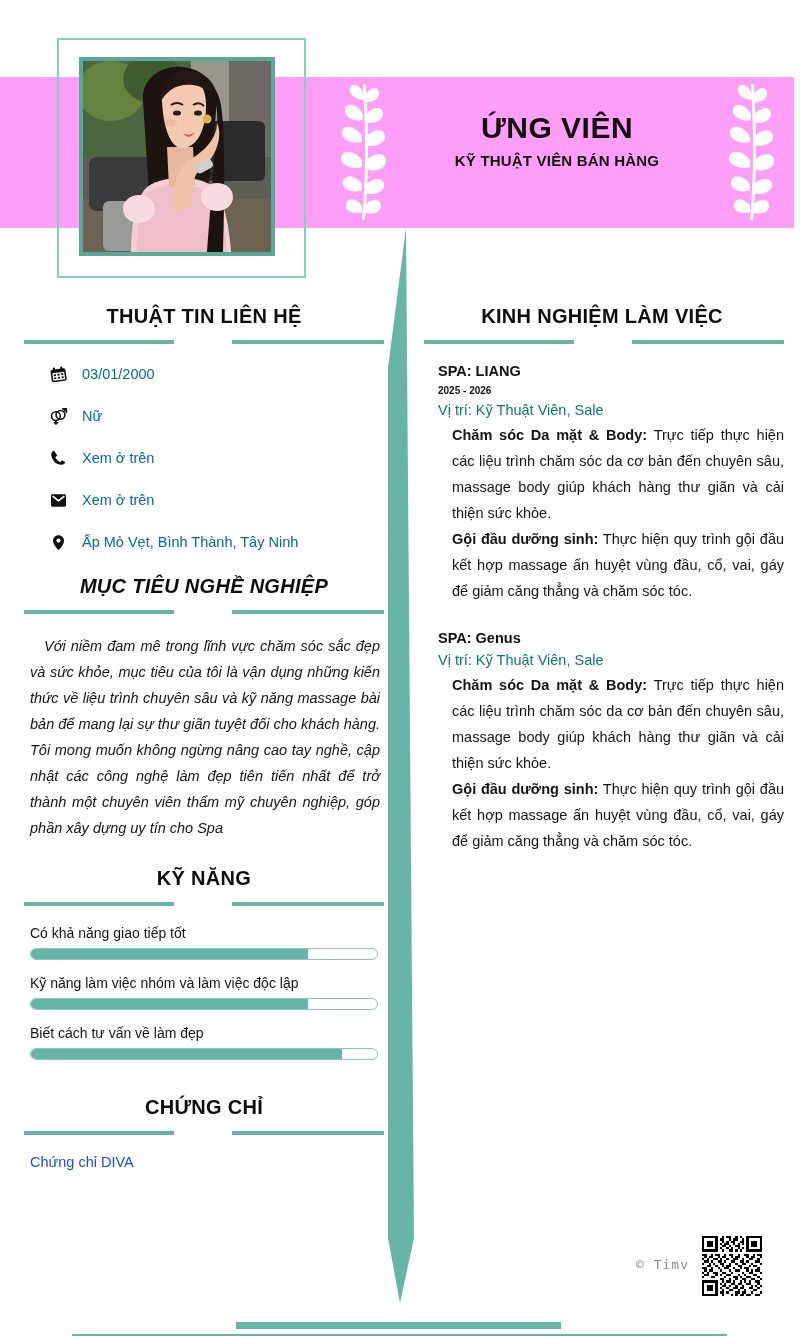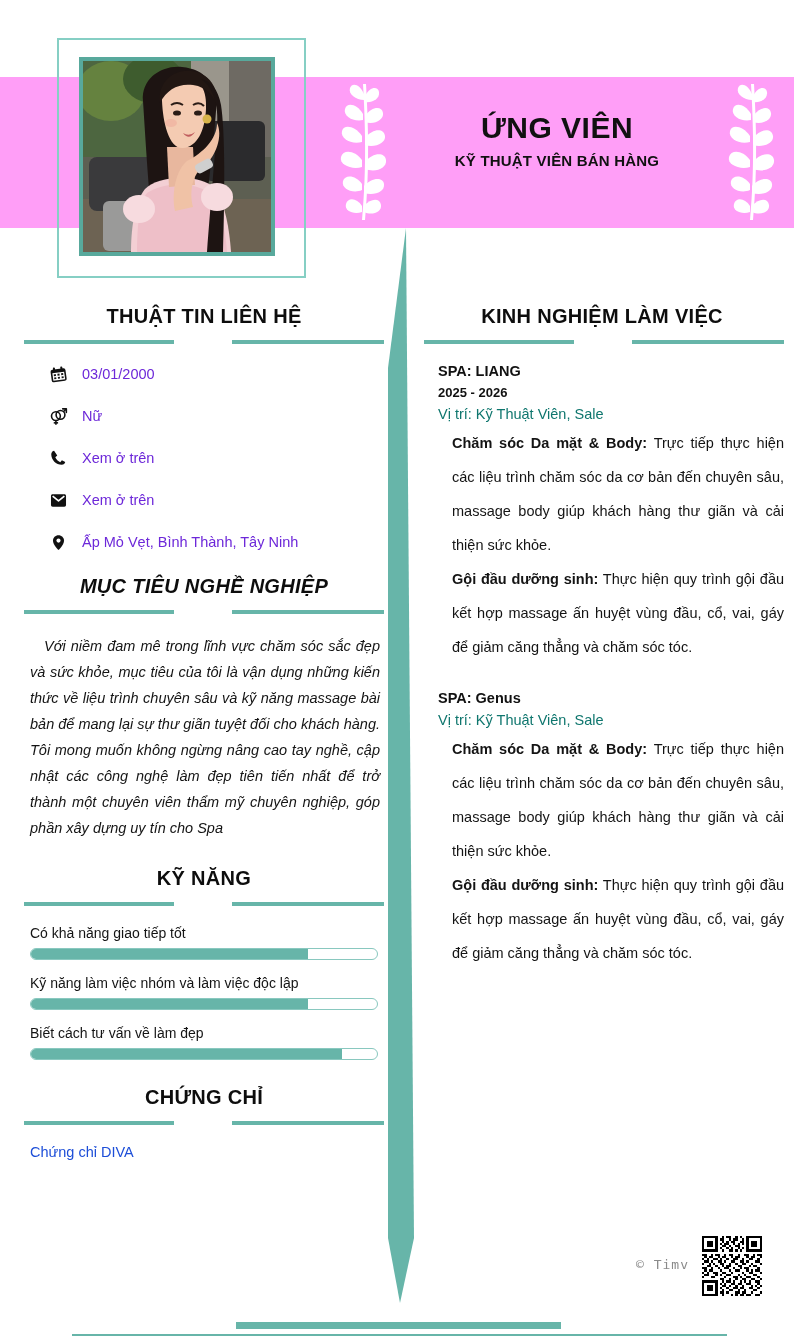--- a/index.html
+++ b/index.html
@@ -68,21 +68,21 @@
   .rule i.b{ left:212px; width:152px; }
 
   
   .contact-list{ margin-left:28px; }
   .contact-row{
     display:flex; align-items:center; gap:14px; margin-bottom:20px;
     min-height:22px;
   }
   .contact-icon{ width:20px; height:20px; flex:0 0 20px; display:flex;
     align-items:center; justify-content:center; }
-  .contact-text{ font-size:14.5px; color:#6d28d9; }
+  .contact-text{ font-size:14.5px; color:#0369a1; }
 
   
   .objective{
     font-size:14.5px; line-height:26px; color:#141414;
     text-align:justify; text-indent:14px; padding:0 8px 0 10px;
   }
 
   
   .skill{ margin-bottom:15px; padding:0 10px; }
   .skill-label{ font-size:14px; color:#141414; margin-bottom:7px; }
@@ -90,24 +90,24 @@
     position:relative; height:12px; border:1px solid #89c8bf; border-radius:7px;
     background:#fff; overflow:hidden;
   }
   .bar-fill{ position:absolute; left:0; top:0; bottom:0; background:#67b5a9; }
 
   .cert-item{ font-size:14.5px; color:#1d4ed8; padding:0 10px; }
 
   
   .exp-block{ margin-bottom:26px; padding-left:18px; }
   .exp-company{ font-size:14.5px; font-weight:bold; color:#111; margin-bottom:6px; }
-  .exp-years{ font-size:13px; font-weight:bold; color:#111; margin-bottom:6px; }
+  .exp-years{ font-size:10px; font-weight:bold; color:#111; margin-bottom:6px; }
   .exp-role{ font-size:14.5px; color:#0f766e; margin-bottom:4px; }
   .exp-bullet{
-    font-size:14.5px; line-height:34px; color:#141414; text-align:justify;
+    font-size:14.5px; line-height:26px; color:#141414; text-align:justify;
     padding-left:14px;
   }
   .exp-bullet b{ font-weight:bold; }
 
   
   .bar-bottom-1{
     position:absolute; left:236px; top:1322px; width:325px; height:7px;
     background:#67b5a9; z-index:3;
   }
   .bar-bottom-2{
@@ -335,21 +335,21 @@
           </div>
           <div class="skill">
             <div class="skill-label">Biết cách tư vấn về làm đẹp</div>
             <div class="bar-track">
               <div class="bar-fill" style="width: 90%;"></div>
             </div>
           </div>
         </div>
     </div>
 
-    <div style="margin-top:26px;">
+    <div style="margin-top:36px;">
       <div class="sec-title">CHỨNG CHỈ</div>
       <div class="rule">
         <i class="a"></i>
           <i class="b"></i>
       </div>
       <div class="cert-item">Chứng chỉ DIVA</div>
     </div>
 
   </div>
 

